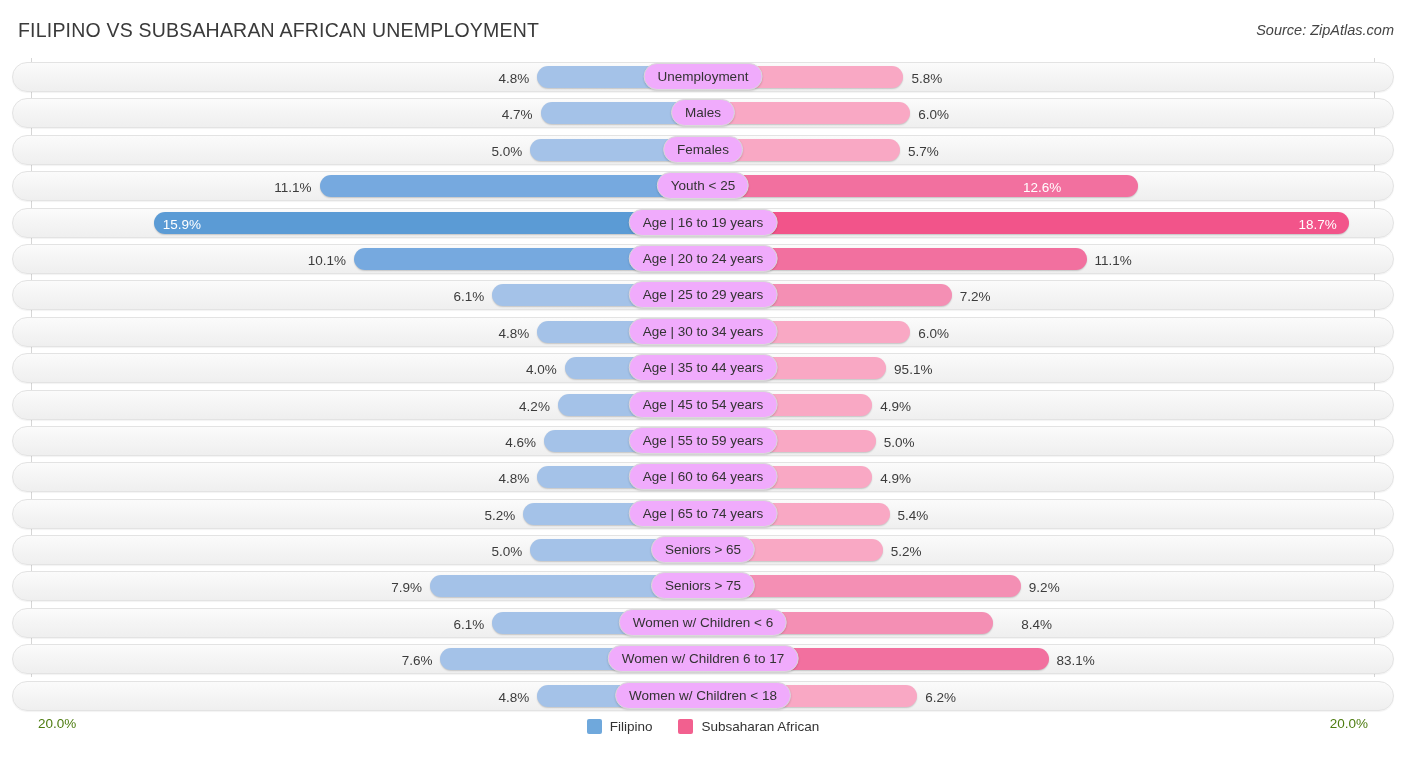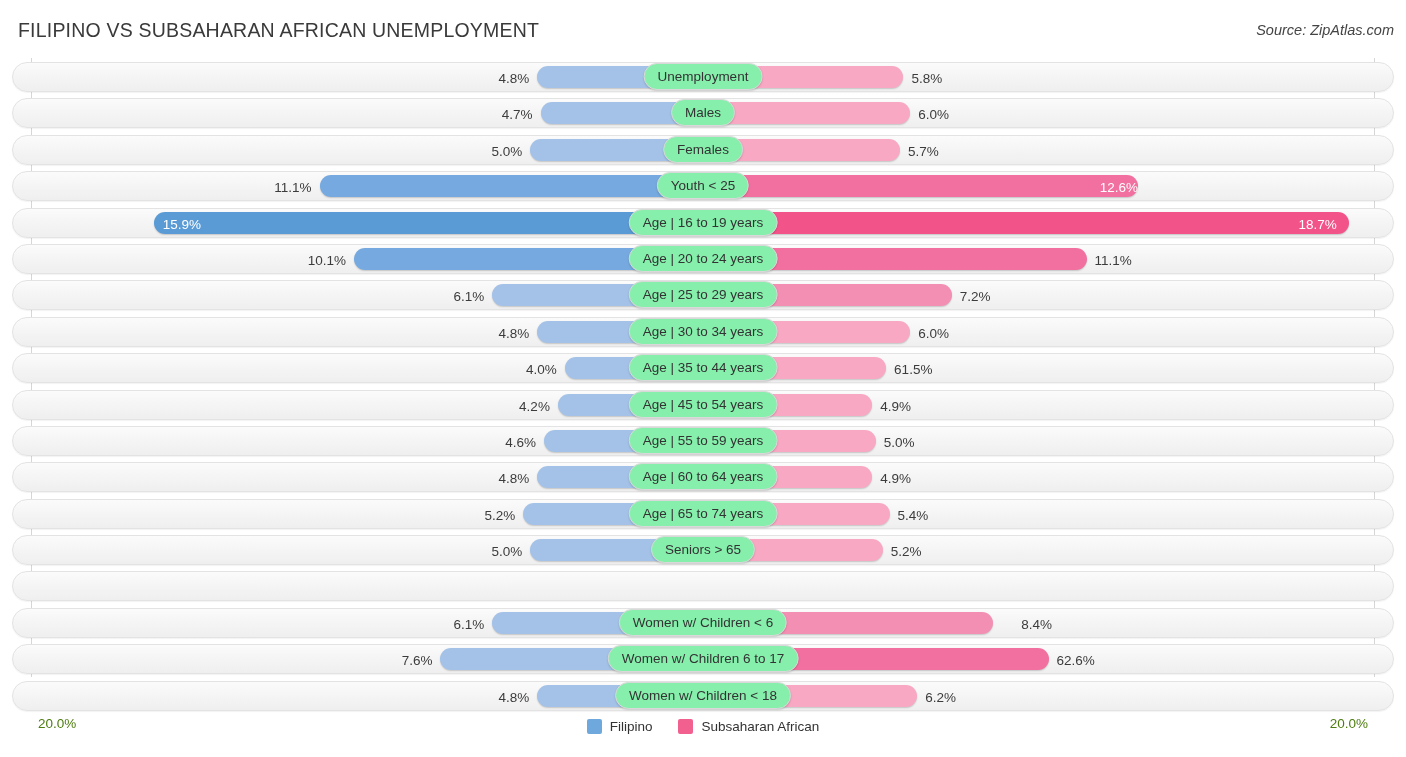--- a/index.html
+++ b/index.html
@@ -100,21 +100,21 @@
   .val.inside { color: #ffffff; }
 
   .pill {
     position: absolute;
     left: 50%;
     transform: translateX(-50%);
     top: 1px;
     height: 27px;
     line-height: 25px;
     padding: 0 13px;
-    background: #86efac;
+    background: #f0abfc;
     border: 1px solid #d9d9d9;
     border-radius: 14px;
     font-size: 13.5px;
     color: #333;
     white-space: nowrap;
     box-shadow: 0 1px 2px rgba(0,0,0,0.16);
     z-index: 5;
   }
 
   
@@ -190,21 +190,21 @@
             <div class="val right-out" style="left: 907.935px;">5.7%</div>
             <div class="pill">Females</div>
           </div>
         </div>
         <div class="row">
           <div class="track"></div>
           <div class="bars">
             <div class="bar left" style="width: 383.505px; background: rgb(118, 169, 223);"></div>
             <div class="bar right" style="width: 435.33px; background: rgb(242, 112, 159);"></div>
             <div class="val left-out" style="right: 1094.5px;">11.1%</div>
-            <div class="val right-out inside" style="left: 1093px; width: 45px; text-align: right;">12.6%</div>
+            <div class="val right-out inside" style="left: 1023px; width: 45px; text-align: left;">12.6%</div>
             <div class="pill">Youth &lt; 25</div>
           </div>
         </div>
         <div class="row">
           <div class="track"></div>
           <div class="bars">
             <div class="bar left" style="width: 549.345px; background: rgb(91, 155, 213);"></div>
             <div class="bar right" style="width: 646.085px; background: rgb(242, 84, 138);"></div>
             <div class="val left-out inside" style="left: 162.655px; text-align: left;">15.9%</div>
             <div class="val right-out inside" style="left: 1295.09px; width: 45px; text-align: center;">18.7%</div>
@@ -240,21 +240,21 @@
             <div class="val right-out" style="left: 918.3px;">6.0%</div>
             <div class="pill">Age | 30 to 34 years</div>
           </div>
         </div>
         <div class="row">
           <div class="track"></div>
           <div class="bars">
             <div class="bar left" style="width: 138.2px; background: rgb(164, 194, 232);"></div>
             <div class="bar right" style="width: 183.115px; background: rgb(249, 168, 196);"></div>
             <div class="val left-out" style="right: 849.2px;">4.0%</div>
-            <div class="val right-out" style="left: 894.115px;">61.5%</div>
+            <div class="val right-out" style="left: 894.115px;">95.1%</div>
             <div class="pill">Age | 35 to 44 years</div>
           </div>
         </div>
         <div class="row">
           <div class="track"></div>
           <div class="bars">
             <div class="bar left" style="width: 145.11px; background: rgb(164, 194, 232);"></div>
             <div class="bar right" style="width: 169.295px; background: rgb(249, 168, 196);"></div>
             <div class="val left-out" style="right: 856.11px;">4.2%</div>
             <div class="val right-out" style="left: 880.295px;">4.9%</div>
@@ -296,38 +296,45 @@
           <div class="bars">
             <div class="bar left" style="width: 172.75px; background: rgb(164, 194, 232);"></div>
             <div class="bar right" style="width: 179.66px; background: rgb(249, 168, 196);"></div>
             <div class="val left-out" style="right: 883.75px;">5.0%</div>
             <div class="val right-out" style="left: 890.66px;">5.2%</div>
             <div class="pill">Seniors &gt; 65</div>
           </div>
         </div>
         <div class="row">
           <div class="track"></div>
+          <div class="bars">
+            <div class="bar left" style="width: 272.945px; background: rgb(164, 194, 232);"></div>
+            <div class="bar right" style="width: 317.86px; background: rgb(244, 143, 180);"></div>
+            <div class="val left-out" style="right: 983.945px;">7.9%</div>
+            <div class="val right-out" style="left: 1028.86px;">9.2%</div>
+            <div class="pill">Seniors &gt; 75</div>
+          </div>
         </div>
         <div class="row">
           <div class="track"></div>
           <div class="bars">
             <div class="bar left" style="width: 210.755px; background: rgb(164, 194, 232);"></div>
             <div class="bar right" style="width: 290.22px; background: rgb(244, 143, 180);"></div>
             <div class="val left-out" style="right: 921.755px;">6.1%</div>
             <div class="val right-out" style="left: 1001.22px; margin-left: 20px;">8.4%</div>
             <div class="pill">Women w/ Children &lt; 6</div>
           </div>
         </div>
         <div class="row">
           <div class="track"></div>
           <div class="bars">
             <div class="bar left" style="width: 262.58px; background: rgb(164, 194, 232);"></div>
             <div class="bar right" style="width: 345.5px; background: rgb(242, 112, 159);"></div>
             <div class="val left-out" style="right: 973.58px;">7.6%</div>
-            <div class="val right-out" style="left: 1056.5px;">62.6%</div>
+            <div class="val right-out" style="left: 1056.5px;">83.1%</div>
             <div class="pill">Women w/ Children 6 to 17</div>
           </div>
         </div>
         <div class="row">
           <div class="track"></div>
           <div class="bars">
             <div class="bar left" style="width: 165.84px; background: rgb(164, 194, 232);"></div>
             <div class="bar right" style="width: 214.21px; background: rgb(249, 168, 196);"></div>
             <div class="val left-out" style="right: 876.84px;">4.8%</div>
             <div class="val right-out" style="left: 925.21px;">6.2%</div>

